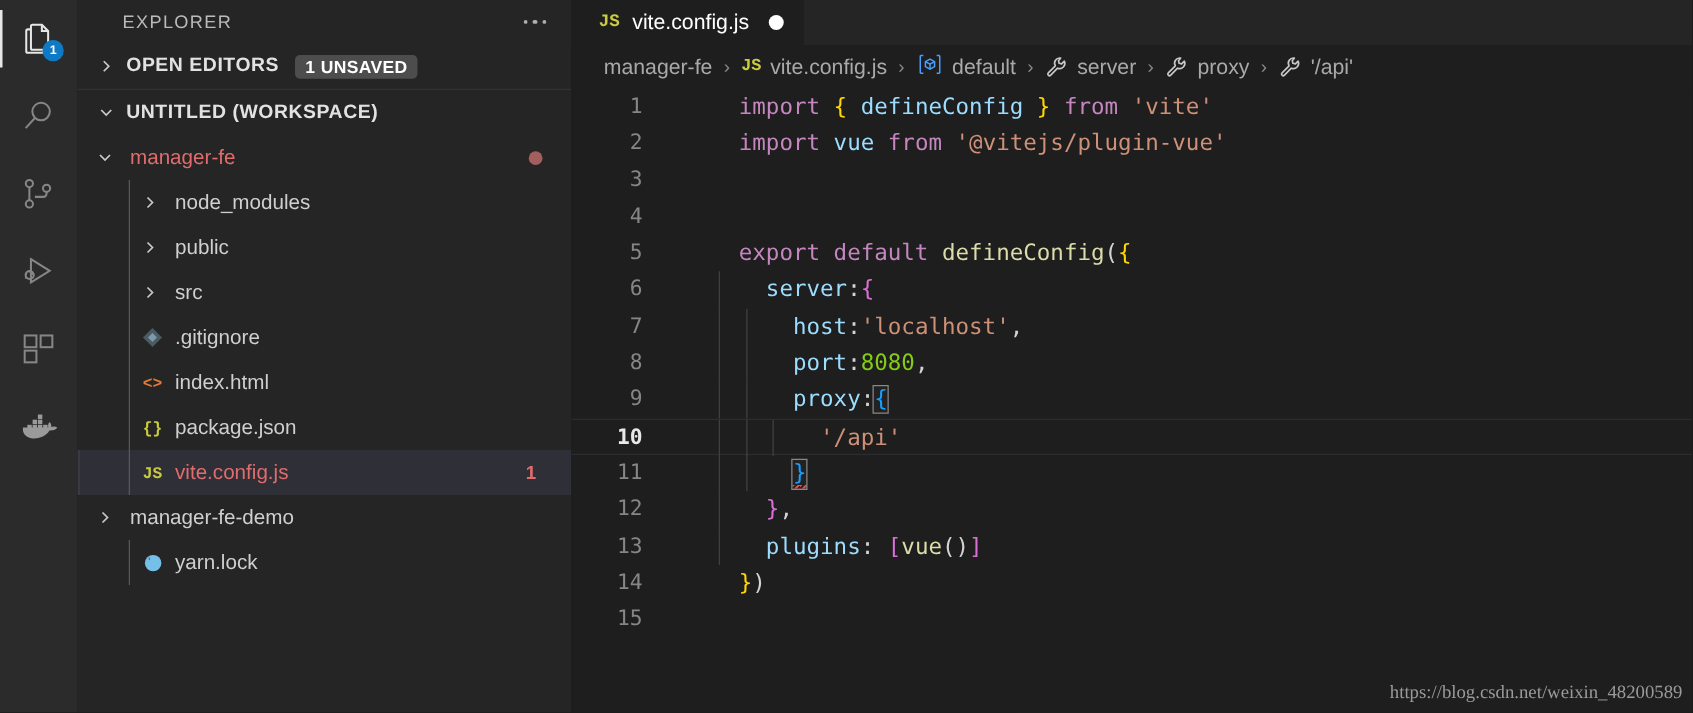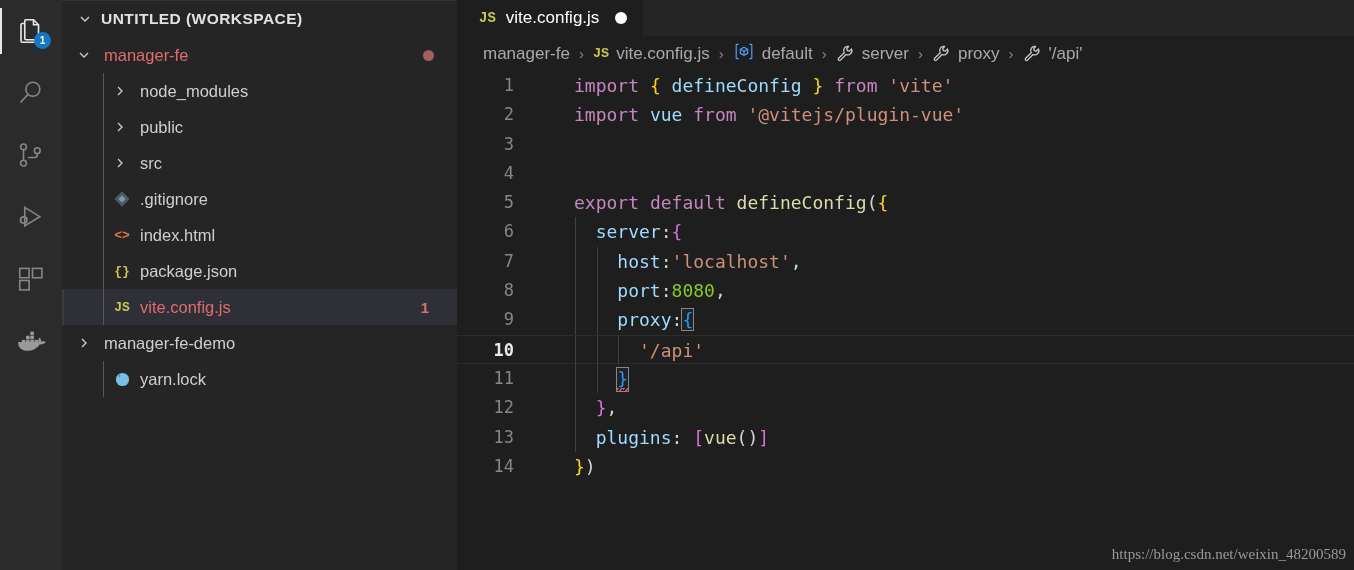--- a/index.html
+++ b/index.html
@@ -263,21 +263,21 @@
     color: #868686;
     font-size: 17px;
     font-family: "DejaVu Sans Mono", "Liberation Mono", monospace;
   }
   .code-line.active-line .ln {
     color: #e8e8e8;
     font-weight: bold;
   }
   .ltxt {
     position: absolute;
-    left: 117px;
+    left: 134px;
     top: 0;
   }
   .guide {
     position: absolute;
     top: 0;
     height: 29.3px;
     width: 1px;
     background: #404040;
   }
 
@@ -390,21 +390,38 @@
           <rect x="13.4" y="9.4" width="3.1" height="3.1"></rect>
           <rect x="13.4" y="5.8" width="3.1" height="3.1"></rect>
           <path d="M3 17h19c2.6 0 4.2-1.1 5-2.2-1.6-.8-3.4-.6-4.2-.2.3-1.6-.6-3-1.3-3.6-.9 1-1.2 2.6-.8 3.9H3c-.5 1.6.1 4.4 2.4 6.1 2.2 1.6 5.4 1.9 8.3 1.3 4.8-1 7.6-4 8.8-7.2"></path>
         </svg>
       </span>
     </div>
   </div>
 
   <div class="sidebar">
 
-
+    <div class="sidebar-header">
+      <span>EXPLORER</span>
+      <span class="dots">
+          <i></i>
+          <i></i>
+          <i></i>
+        </span>
+    </div>
+
+    <div class="section-row">
+      <span class="chev">
+        <svg width="12" height="12" viewBox="0 0 12 12" fill="none" stroke="#cccccc" stroke-width="1.4">
+            <path d="M4 2l4 4-4 4"></path>
+          </svg>
+      </span>
+      <span>OPEN EDITORS</span>
+      <span class="badge-gray">1 UNSAVED</span>
+    </div>
 
     <div class="section-row workspace">
       <span class="chev">
         <svg width="12" height="12" viewBox="0 0 12 12" fill="none" stroke="#cccccc" stroke-width="1.4">
             <path d="M2 4l4 4 4-4"></path>
           </svg>
       </span>
       <span>UNTITLED (WORKSPACE)</span>
     </div>
 
@@ -558,17 +575,18 @@
         <div class="code-line"><span class="ln">5</span><span class="ltxt"><span class="t-kw">export</span><span> </span><span class="t-kw">default</span><span> </span><span class="t-fn">defineConfig</span><span class="t-punct">(</span><span class="t-brace1">{</span></span></div>
         <div class="code-line"><span class="ln">6</span><span class="guide" style="left: 118px;"></span><span class="ltxt"><span>  </span><span class="t-prop">server</span><span class="t-punct">:</span><span class="t-brace2">{</span></span></div>
         <div class="code-line"><span class="ln">7</span><span class="guide" style="left: 118px;"></span><span class="guide" style="left: 139.68px;"></span><span class="ltxt"><span>    </span><span class="t-prop">host</span><span class="t-punct">:</span><span class="t-str">'localhost'</span><span class="t-punct">,</span></span></div>
         <div class="code-line"><span class="ln">8</span><span class="guide" style="left: 118px;"></span><span class="guide" style="left: 139.68px;"></span><span class="ltxt"><span>    </span><span class="t-prop">port</span><span class="t-punct">:</span><span class="t-num">8080</span><span class="t-punct">,</span></span></div>
         <div class="code-line"><span class="ln">9</span><span class="guide" style="left: 118px;"></span><span class="guide" style="left: 139.68px;"></span><span class="ltxt"><span>    </span><span class="t-prop">proxy</span><span class="t-punct">:</span><span class="t-brace3 bracket-match">{</span></span></div>
         <div class="code-line active-line"><span class="ln">10</span><span class="guide" style="left: 118px;"></span><span class="guide" style="left: 139.68px;"></span><span class="guide" style="left: 161.36px;"></span><span class="ltxt"><span>      </span><span class="t-str">'/api'</span></span></div>
         <div class="code-line"><span class="ln">11</span><span class="guide" style="left: 118px;"></span><span class="guide" style="left: 139.68px;"></span><span class="ltxt"><span>    </span><span class="t-brace3 bracket-match squiggle">}</span></span></div>
         <div class="code-line"><span class="ln">12</span><span class="guide" style="left: 118px;"></span><span class="ltxt"><span>  </span><span class="t-brace2">}</span><span class="t-punct">,</span></span></div>
         <div class="code-line"><span class="ln">13</span><span class="guide" style="left: 118px;"></span><span class="ltxt"><span>  </span><span class="t-prop">plugins</span><span class="t-punct">:</span><span> </span><span class="t-brace2">[</span><span class="t-fn">vue</span><span class="t-punct">()</span><span class="t-brace2">]</span></span></div>
         <div class="code-line"><span class="ln">14</span><span class="ltxt"><span class="t-brace1">}</span><span class="t-punct">)</span></span></div>
+        <div class="code-line"><span class="ln">15</span><span class="ltxt"></span></div>
       </div>
 
     <div class="watermark">https://blog.csdn.net/weixin_48200589</div>
   </div>
 </div>
 
 </body></html>

